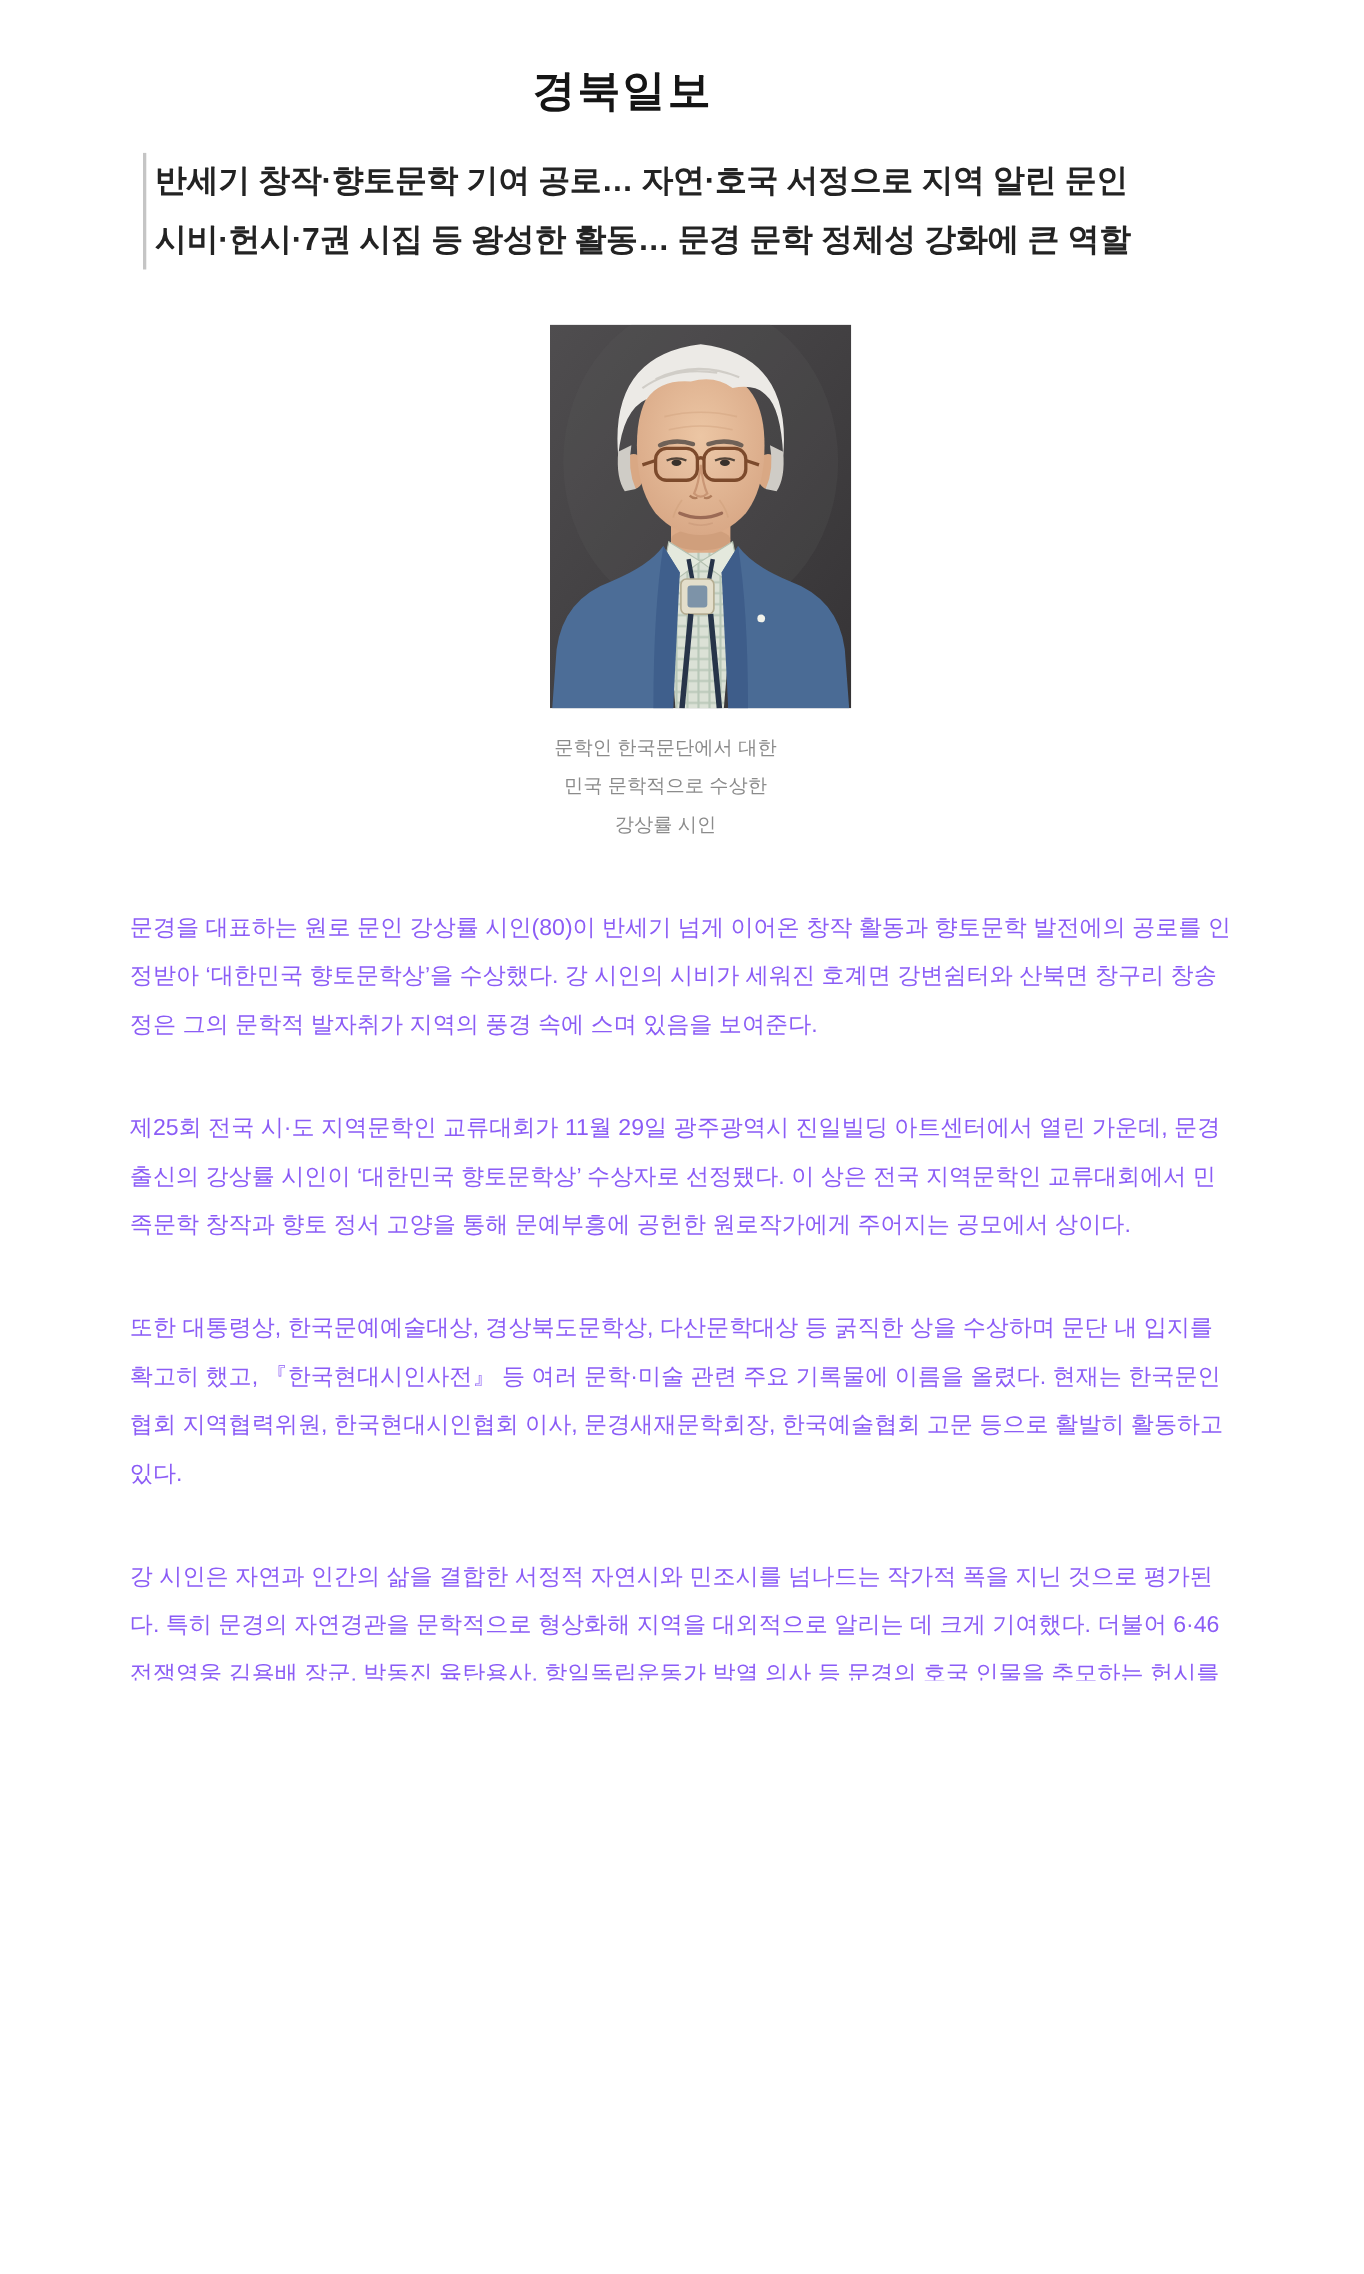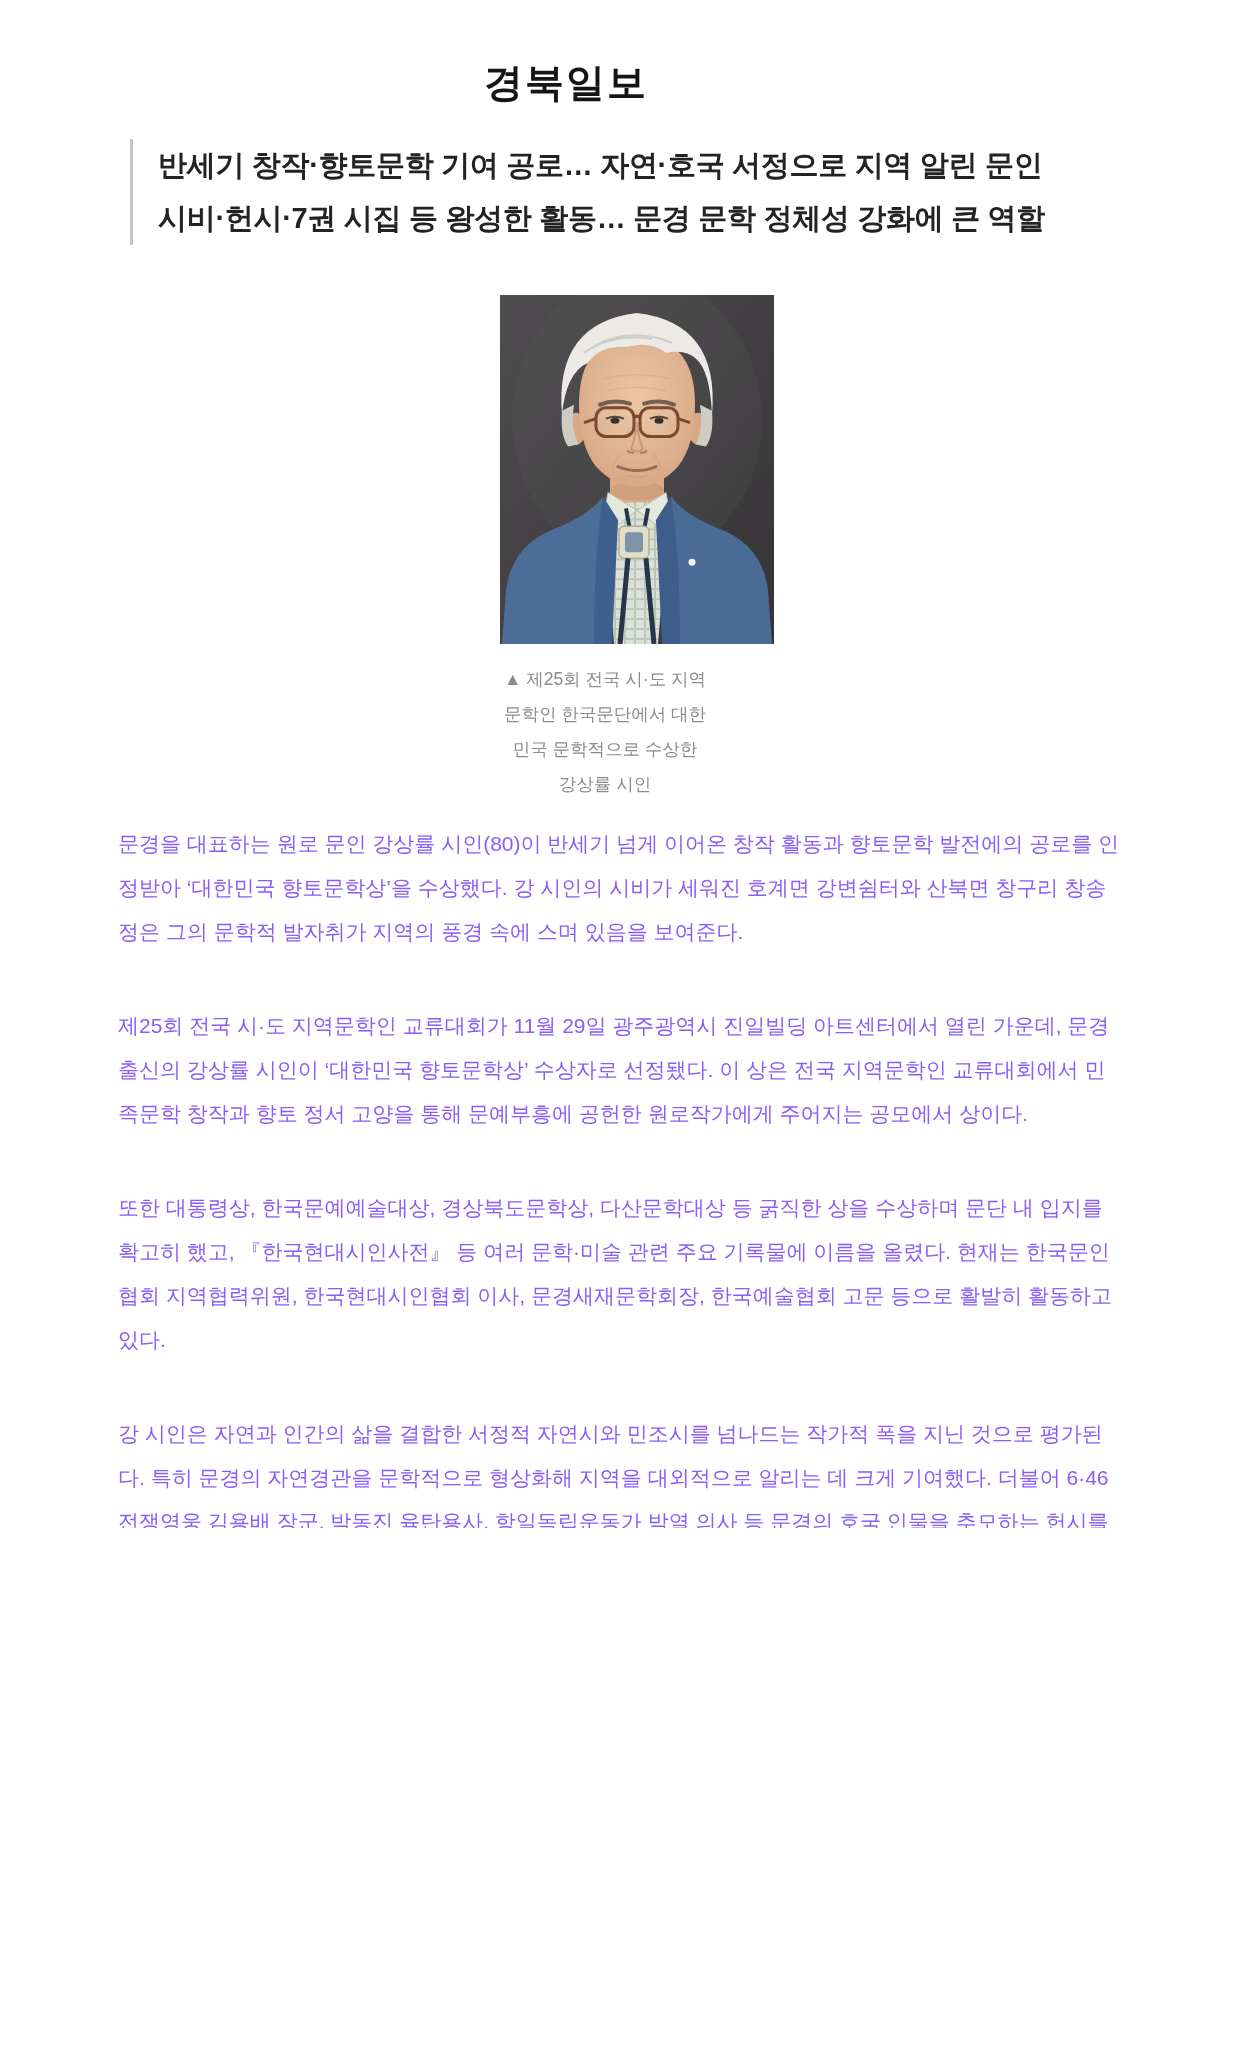--- a/index.html
+++ b/index.html
@@ -25,21 +25,21 @@
     font-weight: 800;
     letter-spacing: 2px;
     color: #151515;
   }
   .headline {
     position: absolute;
     top: 139px;
     left: 130px;
     width: 1000px;
     border-left: 3px solid #c5c5c5;
-    padding-left: 25px;
+    padding-left: 8px;
     font-size: 29px;
     line-height: 53px;
     font-weight: 700;
     color: #232323;
     letter-spacing: -0.3px;
   }
   .photo-frame {
     position: absolute;
     top: 295px;
     left: 500px;
@@ -152,21 +152,20 @@
       <path d="M137 128 Q135 146 131 154 Q137 160 143 154 Q139 146 137 128" fill="none" stroke="#c69271" stroke-width="2" opacity="0.9"></path>
       <path d="M127 156 Q130 159 134 158 M147 156 Q144 159 140 158" stroke="#b07d5c" stroke-width="2" fill="none"></path>
 
       <path d="M120 160 Q114 168 112 176 M154 160 Q160 168 162 176" stroke="#d0a17d" stroke-width="1.5" fill="none" opacity="0.6"></path>
       <path d="M118 172 Q137 180 156 172" stroke="#9b6a55" stroke-width="3" fill="none" stroke-linecap="round"></path>
       <path d="M126 181 Q137 185 148 181" stroke="#c89878" stroke-width="1.5" fill="none" opacity="0.6"></path>
     </svg>
   </div>
 
   <div class="photo-caption">
-    <div>▲ 제25회 전국 시·도 지역</div>
     <div>문학인 한국문단에서 대한</div>
     <div>민국 문학적으로 수상한</div>
     <div>강상률 시인</div>
   </div>
 
   <div class="article">
     <p>문경을 대표하는 원로 문인 강상률 시인(80)이 반세기 넘게 이어온 창작 활동과 향토문학 발전에의 공로를 인정받아 ‘대한민국 향토문학상’을 수상했다. 강 시인의 시비가 세워진 호계면 강변쉼터와 산북면 창구리 창송정은 그의 문학적 발자취가 지역의 풍경 속에 스며 있음을 보여준다.</p>
     <p>제25회 전국 시·도 지역문학인 교류대회가 11월 29일 광주광역시 진일빌딩 아트센터에서 열린 가운데, 문경 출신의 강상률 시인이 ‘대한민국 향토문학상’ 수상자로 선정됐다. 이 상은 전국 지역문학인 교류대회에서 민족문학 창작과 향토 정서 고양을 통해 문예부흥에 공헌한 원로작가에게 주어지는 공모에서 상이다.</p>
     <p>또한 대통령상, 한국문예예술대상, 경상북도문학상, 다산문학대상 등 굵직한 상을 수상하며 문단 내 입지를 확고히 했고, 『한국현대시인사전』 등 여러 문학·미술 관련 주요 기록물에 이름을 올렸다. 현재는 한국문인협회 지역협력위원, 한국현대시인협회 이사, 문경새재문학회장, 한국예술협회 고문 등으로 활발히 활동하고 있다.</p>
     <p>강 시인은 자연과 인간의 삶을 결합한 서정적 자연시와 민조시를 넘나드는 작가적 폭을 지닌 것으로 평가된다. 특히 문경의 자연경관을 문학적으로 형상화해 지역을 대외적으로 알리는 데 크게 기여했다. 더불어 6·46 전쟁영웅 김용배 장군, 박동진 육탄용사, 항일독립운동가 박열 의사 등 문경의 호국 인물을 추모하는 헌시를 꾸준히 발표해 호국정신 고취와 나라사랑 문화 확산에도 힘써 왔다.</p>

